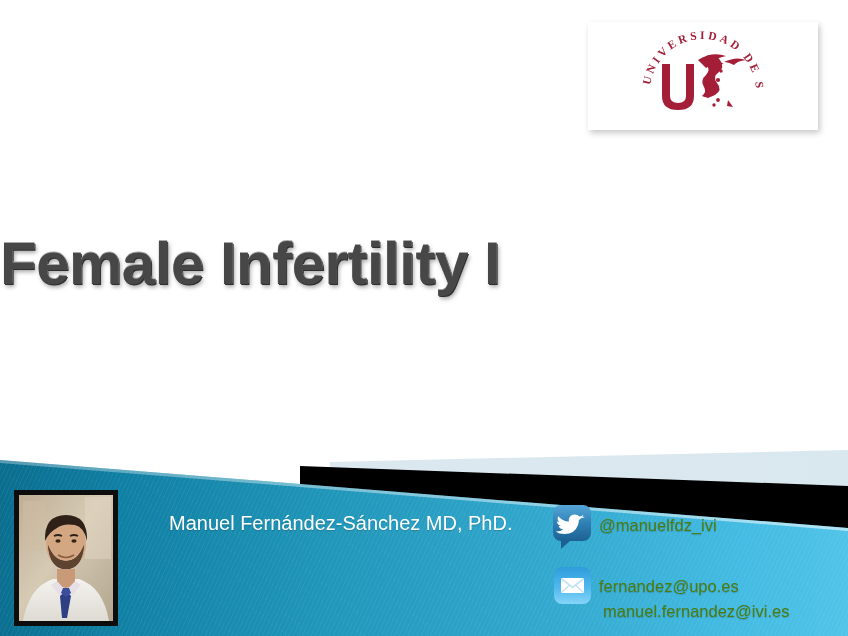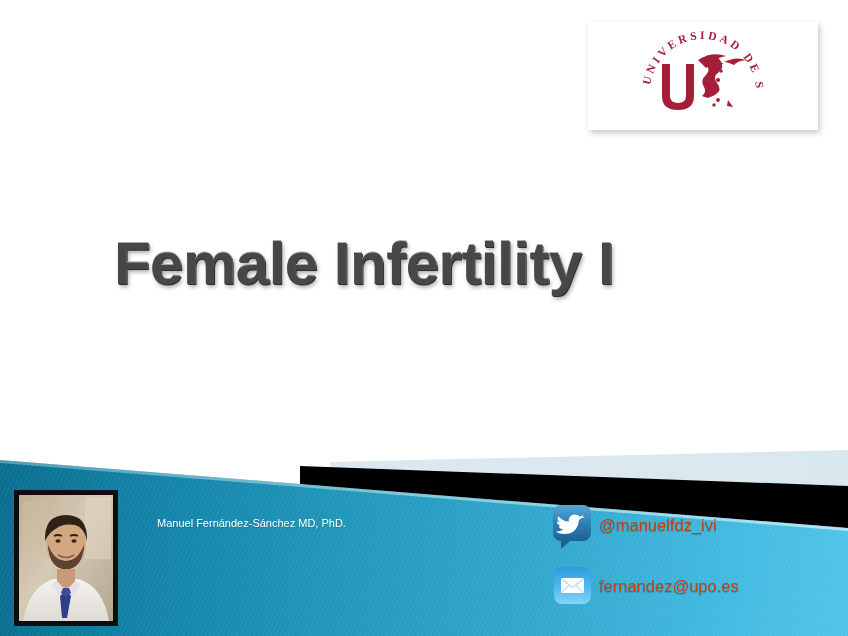--- a/index.html
+++ b/index.html
@@ -33,21 +33,21 @@
     justify-content: center;
   }
   #logo-svg { display: block; }
 
   
   #title-block {
     position: absolute;
     left: 0;
     top: 228px;
     width: 848px;
-    text-align: center;
+    text-align: left;
     padding-right: 120px;
     box-sizing: border-box;
   }
   #slide-title {
     display: inline-block;
     font-family: "Liberation Sans", sans-serif;
     font-weight: bold;
     font-size: 60px;
     line-height: 72px;
     letter-spacing: -0.5px;
@@ -119,42 +119,43 @@
 
   
   #speaker-info {
     position: absolute;
     left: 157px;
     top: 508px;
     width: 400px;
   }
   .speaker-line {
     color: #ffffff;
-    font-size: 11px;
+    font-size: 20px;
     line-height: 31px;
     white-space: nowrap;
     text-shadow: 0 1px 1px rgba(0,0,0,0.16);
+    margin-left: 12px;
   }
 
   
   #contacts {
     position: absolute;
     left: 551px;
     top: 504px;
     width: 300px;
   }
   .contact-row {
     display: flex;
     align-items: flex-start;
   }
   .contact-row + .contact-row { margin-top: 9px; }
   .contact-icon { flex: 0 0 auto; width: 48px; }
   .contact-texts { padding-top: 9px; }
   .contact-text {
-    color: #c2410c;
+    color: #4d7c0f;
     font-size: 16.5px;
     line-height: 25px;
     white-space: nowrap;
     text-shadow: 0 1px 1px rgba(0,0,0,0.18);
   }
   .contact-text.second { padding-left: 4px; }
 </style>
 </head>
 <body>
 
@@ -288,18 +289,19 @@
             </linearGradient>
           </defs>
           <rect x="3" y="2" width="37" height="37" rx="8" fill="url(#mlGrad)"></rect>
           <rect x="10" y="13" width="23" height="15" rx="1.5" fill="#ffffff"></rect>
           <path d="M 10.8,14 L 21.5,22.5 L 32.2,14" stroke="#bfe2f5" stroke-width="1.6" fill="none"></path>
           <path d="M 10.8,27.2 L 18,20.5 M 32.2,27.2 L 25,20.5" stroke="#bfe2f5" stroke-width="1.3" fill="none"></path>
         </svg>
       </div>
       <div class="contact-texts">
         <div class="contact-text">fernandez@upo.es</div>
+        <div class="contact-text second">manuel.fernandez@ivi.es</div>
       </div>
     </div>
 
   </div>
 
 </div>
 
 </body></html>

